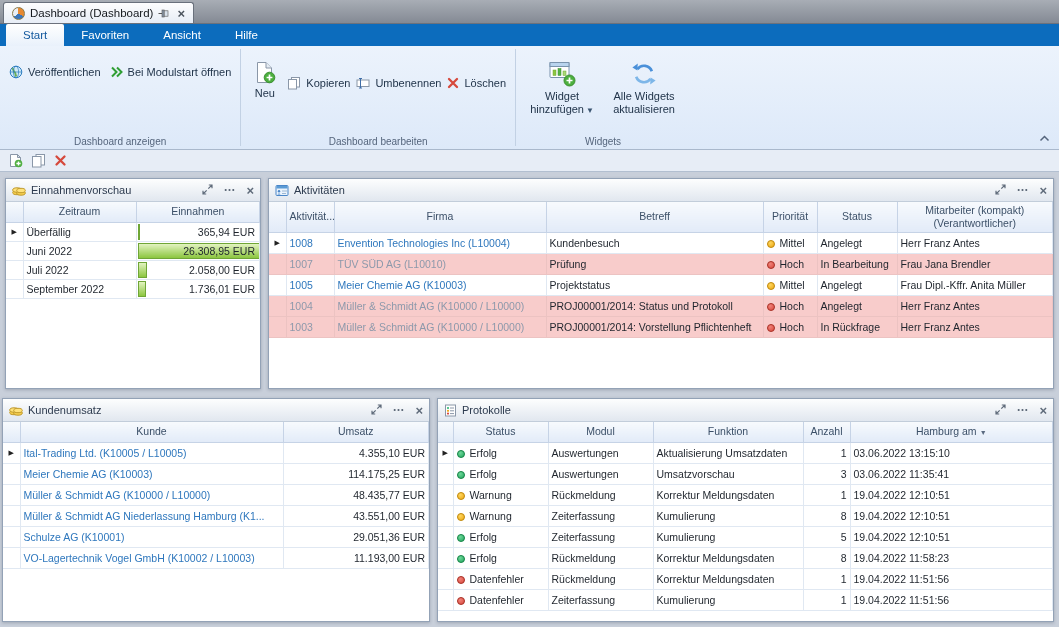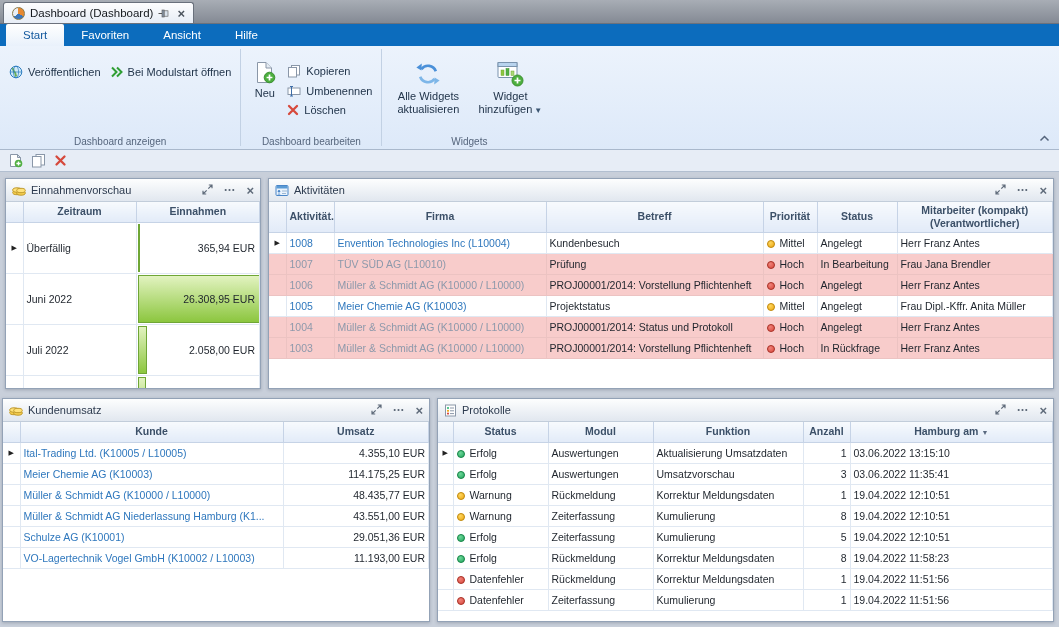--- a/index.html
+++ b/index.html
@@ -26,57 +26,57 @@
   .gsep{width:1px;background:#c2d1e4;margin:3px 0}
   .combo{width:236px;height:21px;background:#fff;border:1px solid #8297b1;display:flex;align-items:stretch}
   .combo-val{flex:1;display:flex;align-items:center;padding-left:5px;color:#222}
   .combo-btn{width:16px;display:flex;align-items:center;justify-content:center;font-size:7px;color:#44546c;background:linear-gradient(#f6f9fc,#dbe5f1);border-left:1px solid #aebdd0}
   .hbtns{display:flex;gap:9px;margin-top:14px;align-items:center}
   .txtbtn{display:flex;align-items:center;gap:5px;font-size:11px;color:#22354b;white-space:nowrap;cursor:default}
   .g2inner,.g3inner{display:flex;gap:8px}
   .bigbtn{display:flex;flex-direction:column;align-items:center;gap:3px;font-size:11px;color:#22354b;text-align:center;padding:1px 3px;margin-top:9px;cursor:default}
   .bigbtn .bb-label{line-height:1.2}
   .g3 .bigbtn{width:74px}
-  .vbtns{display:flex;flex-direction:column;gap:6px;margin-top:13px}
+  .vbtns{display:flex;gap:6px;margin-top:13px}
   .caret{font-size:8px;color:#3b5571;margin-left:2px}
   .rcollapse{position:absolute;right:9px;bottom:7px;display:flex}
 
   
   .minibar{height:22px;flex:0 0 auto;background:#e7edf6;border-bottom:1px solid #b2bfd0;display:flex;align-items:center;gap:8px;padding-left:8px}
   .mini-icon{display:flex;align-items:center}
 
   
   .canvas{position:relative;flex:1;background:#c8cfda}
   .widget{position:absolute;background:#f0abfc;border:1px solid #93a2b6;display:flex;flex-direction:column;box-shadow:0 1px 3px rgba(40,50,70,.25)}
   .whead{height:23px;flex:0 0 auto;background:linear-gradient(#fdfefe,#e1e7ef);border-bottom:1px solid #c2cdda;display:flex;align-items:center;gap:5px;padding:0 6px}
   .wtitle{font-size:11px;color:#2c3a4e}
   .wtools{margin-left:auto;display:flex;gap:10px;align-items:center;color:#5f6b7a}
   .wdots{font-size:12px;font-weight:bold;letter-spacing:1px;line-height:0;padding-bottom:6px}
   .wx{font-size:13px;font-weight:bold;line-height:1}
   .wbody{flex:1;overflow:hidden;background:#fff}
 
   
   table.grid{border-collapse:collapse;table-layout:fixed;width:100%;font-size:10.5px;color:#1e242c}
-  .grid th{background:linear-gradient(#f7fafd,#e2ebf8);border:1px solid #c6d3e6;border-top:none;font-weight:bold;color:#3c5068;height:20px;padding:0 3px;text-align:center;white-space:normal;line-height:1.25;overflow:hidden}
+  .grid th{background:linear-gradient(#f7fafd,#e2ebf8);border:1px solid #c6d3e6;border-top:none;font-weight:normal;color:#3c5068;height:20px;padding:0 3px;text-align:center;white-space:normal;line-height:1.25;overflow:hidden}
   .grid th.ind-h{border-left:none}
   .grid td{border-right:1px solid #e0e8f2;border-bottom:1px solid #e0e8f2;height:21px;padding:0 3px;white-space:nowrap;overflow:hidden}
   #t-ein td{height:19px}
   #t-akt th{height:30px;vertical-align:middle}
   .grid td.ind{padding:0;text-align:center;font-size:7px;color:#222}
   .grid .link{color:#2e77bd}
   .grid tr.pink td{background:#f8cccb;border-color:#ecc3c2}
   .grid tr.pink .link{color:#8d99ab}
   .num{text-align:right}
   .dot{display:inline-block;width:8px;height:8px;border-radius:50%;margin-right:5px;vertical-align:-1px}
   .dot.yellow{background:radial-gradient(circle at 35% 30%,#ffd75e,#eda712);border:1px solid #c08a10}
   .dot.red{background:radial-gradient(circle at 35% 30%,#f0837a,#d9473c);border:1px solid #a83228}
   .dot.green{background:radial-gradient(circle at 35% 30%,#6fd89a,#22a65e);border:1px solid #188549}
   .barcell{position:relative;padding:0 !important}
   .gbar{position:absolute;left:1px;top:1px;bottom:1px;background:linear-gradient(#e2f3c0,#8cc63f);border:1px solid #6fa636}
-  .bartxt{position:relative;z-index:1;display:block;text-align:right;padding:16px 4px;line-height:18px}
+  .bartxt{position:relative;z-index:1;display:block;text-align:right;padding:0 4px;line-height:18px}
   .sortarrow{font-size:7px;margin-left:3px;color:#5a6a80}
 </style>
 </head>
 <body>
 
 <div class="app">
 
   <div class="wtabbar">
     <div class="wtab">
       <span class="pie"></span>
@@ -167,39 +167,39 @@
         </div>
       </div>
       <div class="glabel">Dashboard bearbeiten</div>
     </div>
 
     <div class="gsep"></div>
 
     <div class="rgroup g3">
       <div class="g3inner">
         <div class="bigbtn">
-          <svg width="26" height="26" viewBox="0 0 26 26">
-              <path d="M20.8 10.2 A8.2 8.2 0 0 0 6.4 8.2" fill="none" stroke="#4a90d9" stroke-width="2.7"></path>
-              <polygon points="6.8,2.6 6.4,9.6 1.4,6.4" fill="#4a90d9"></polygon>
-              <path d="M5.2 15.8 A8.2 8.2 0 0 0 19.6 17.8" fill="none" stroke="#7db6e8" stroke-width="2.7"></path>
-              <polygon points="19.2,23.4 19.6,16.4 24.6,19.6" fill="#7db6e8"></polygon>
-            </svg>
-          <span class="bb-label"><span>Alle Widgets aktualisieren</span></span>
-        </div>
-        <div class="bigbtn">
           <svg width="27" height="26" viewBox="0 0 27 26">
               <rect x="1" y="1.5" width="19" height="15" rx="1" fill="#fff" stroke="#7a93ad"></rect>
               <rect x="1" y="1.5" width="19" height="4" fill="#b9d4ee" stroke="#7a93ad"></rect>
               <rect x="4" y="9" width="3" height="5.5" fill="#8cc63f" stroke="#6fa636" stroke-width=".5"></rect>
               <rect x="9" y="7.5" width="3" height="7" fill="#52b043" stroke="#3c8f31" stroke-width=".5"></rect>
               <rect x="14" y="10" width="3" height="4.5" fill="#a9d977" stroke="#6fa636" stroke-width=".5"></rect>
               <circle cx="20.5" cy="19.5" r="5.5" fill="#4caf3e" stroke="#3c8f31"></circle>
               <path d="M20.5 16.5 V22.5 M17.5 19.5 H23.5" stroke="#fff" stroke-width="1.7"></path>
             </svg>
           <span class="bb-label"><span>Widget hinzufügen</span><span class="caret">▼</span></span>
+        </div>
+        <div class="bigbtn">
+          <svg width="26" height="26" viewBox="0 0 26 26">
+              <path d="M20.8 10.2 A8.2 8.2 0 0 0 6.4 8.2" fill="none" stroke="#4a90d9" stroke-width="2.7"></path>
+              <polygon points="6.8,2.6 6.4,9.6 1.4,6.4" fill="#4a90d9"></polygon>
+              <path d="M5.2 15.8 A8.2 8.2 0 0 0 19.6 17.8" fill="none" stroke="#7db6e8" stroke-width="2.7"></path>
+              <polygon points="19.2,23.4 19.6,16.4 24.6,19.6" fill="#7db6e8"></polygon>
+            </svg>
+          <span class="bb-label"><span>Alle Widgets aktualisieren</span></span>
         </div>
       </div>
       <div class="glabel">Widgets</div>
     </div>
 
     <div class="rcollapse">
       <svg width="11" height="8" viewBox="0 0 11 8">
           <path d="M1.5 6.5 L5.5 2.5 L9.5 6.5" stroke="#55657c" stroke-width="1.5" fill="none"></path>
         </svg>
     </div>
@@ -352,29 +352,20 @@
               </tr>
               <tr class="pink">
                 <td class="ind"></td>
                 <td class="link">1007</td>
                 <td class="link">TÜV SÜD AG (L10010)</td>
                 <td>Prüfung</td>
                 <td><span class="dot red"></span>Hoch</td>
                 <td>In Bearbeitung</td>
                 <td>Frau Jana Brendler</td>
               </tr>
-              <tr class="pink">
-                <td class="ind"></td>
-                <td class="link">1006</td>
-                <td class="link">Müller &amp; Schmidt AG (K10000 / L10000)</td>
-                <td>PROJ00001/2014: Vorstellung Pflichtenheft</td>
-                <td><span class="dot red"></span>Hoch</td>
-                <td>Angelegt</td>
-                <td>Herr Franz Antes</td>
-              </tr>
               <tr class="">
                 <td class="ind"></td>
                 <td class="link">1005</td>
                 <td class="link">Meier Chemie AG (K10003)</td>
                 <td>Projektstatus</td>
                 <td><span class="dot yellow"></span>Mittel</td>
                 <td>Angelegt</td>
                 <td>Frau Dipl.-Kffr. Anita Müller</td>
               </tr>
               <tr class="pink">

